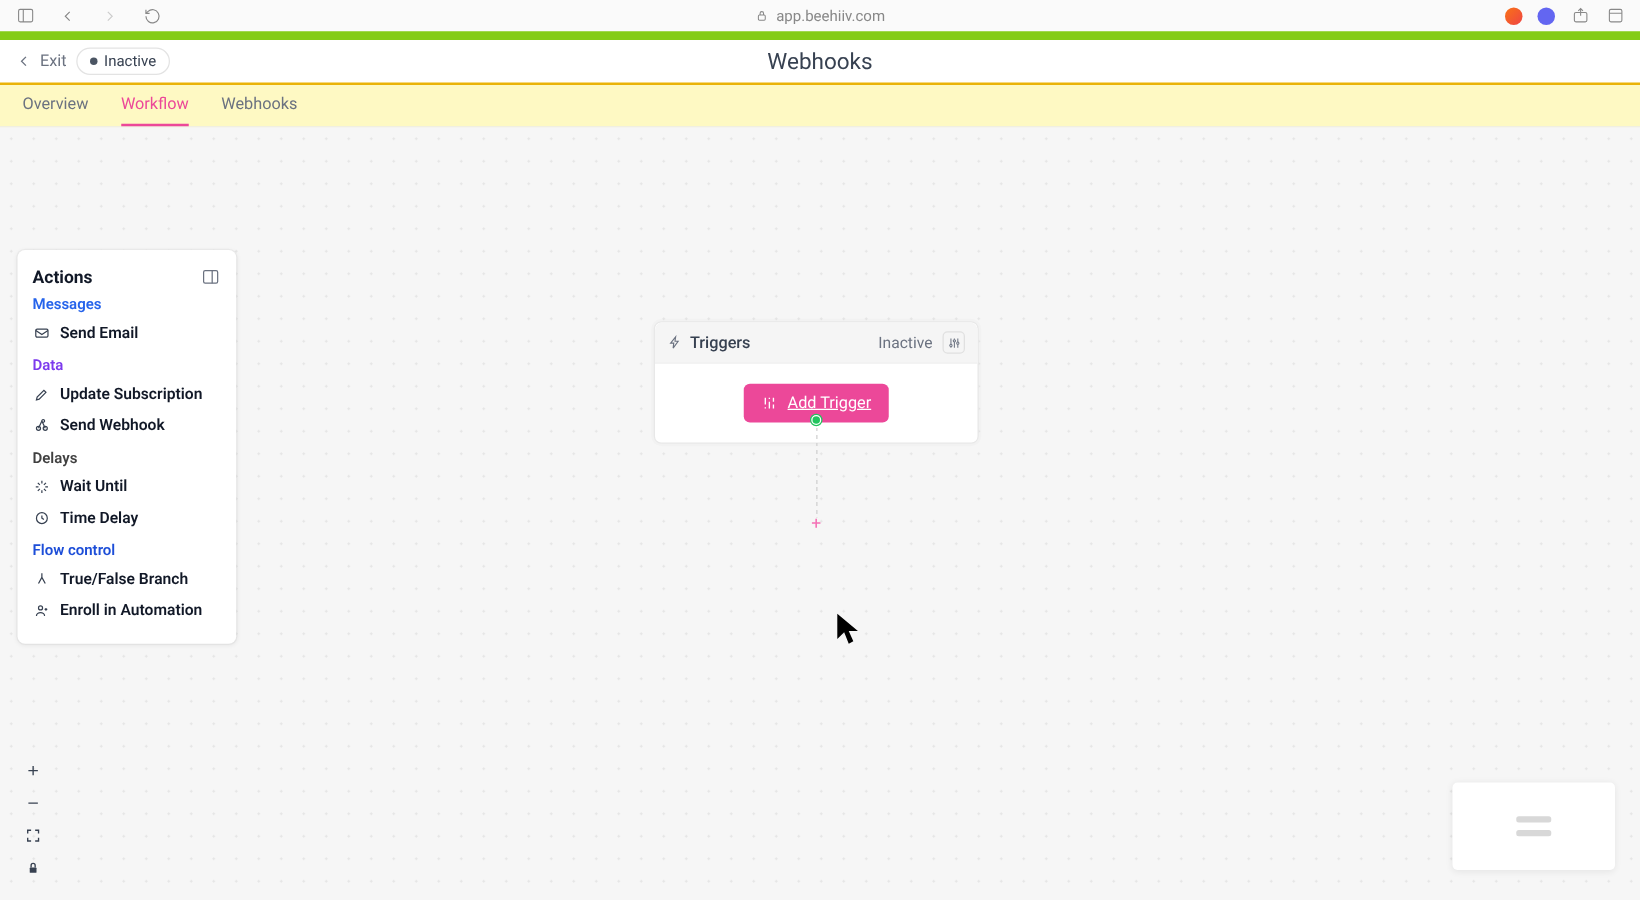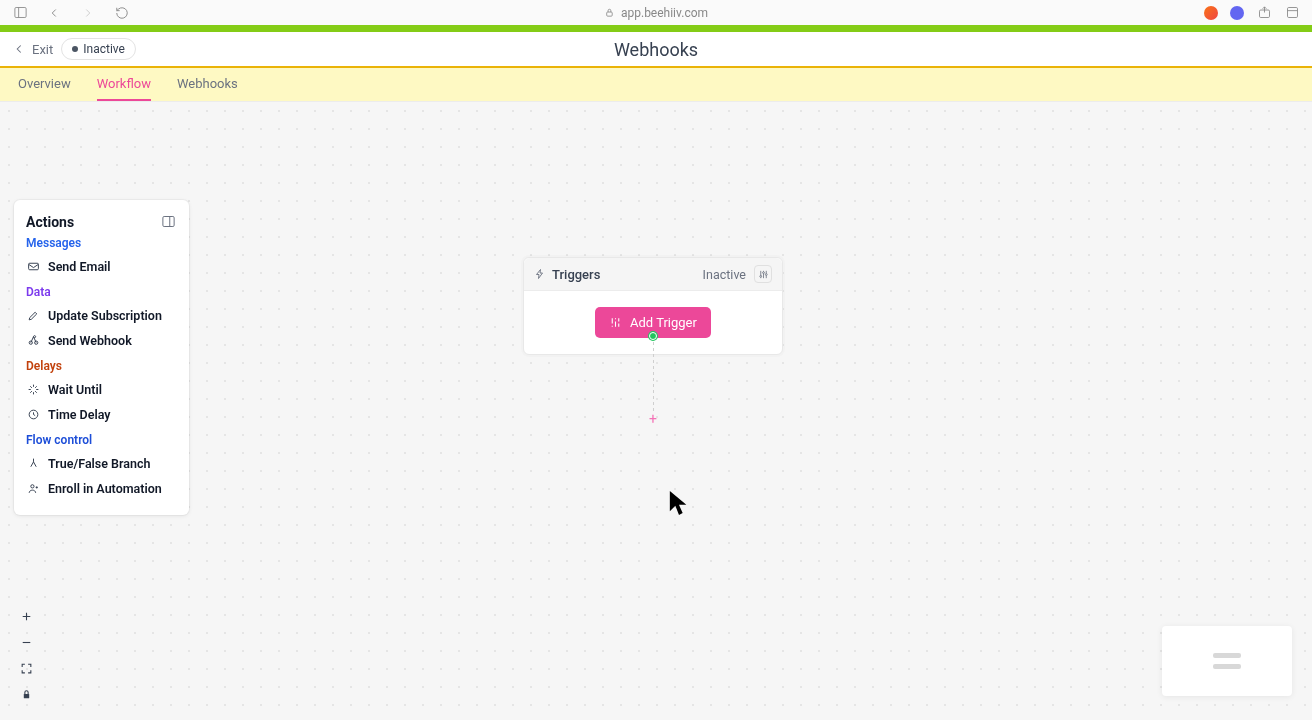--- a/index.html
+++ b/index.html
@@ -77,21 +77,21 @@
     box-shadow: 0 1px 4px rgba(0,0,0,0.08), 0 0 0 1px rgba(0,0,0,0.03);
     padding: 14px 12px;
   }
   .actions-head { display:flex; justify-content:space-between; align-items:center; margin-bottom:4px;}
   .actions-title { font-size: 14px; font-weight:700; color:#111827;}
   .collapse-btn { width:16px; height:16px; color:#6b7280; cursor:pointer;}
   .collapse-btn svg { width:15px; height:15px; }
   .section-label { font-size:12px; font-weight:600; margin: 6px 0 4px; }
   .lbl-messages { color:#2563eb; }
   .lbl-data { color:#7c3aed; }
-  .lbl-delays { color:#c2410c; }
+  .lbl-delays { color:#404040; }
   .lbl-flow { color:#1d4ed8; }
   .action-item {
     display:flex; align-items:center; gap:8px;
     font-size:12.5px; color:#111827; font-weight:600;
     padding: 5px 0; cursor: grab;
   }
   .action-icon { width:14px; height:14px; color:#374151; display:flex; align-items:center; justify-content:center;}
   .action-icon svg { width:13px; height:13px; }
 
   
@@ -112,21 +112,21 @@
   .th-left { display:flex; align-items:center; gap:6px; font-size:13px; color:#374151; font-weight:500;}
   .th-left svg { width:12px; height:12px; color:#6b7280;}
   .th-right { display:flex; align-items:center; gap:8px; }
   .th-status { font-size:12.5px; color:#6b7280; }
   .th-settings { width:18px; height:18px; border:1px solid #e0e0e0; border-radius:4px; display:flex; align-items:center; justify-content:center; cursor:pointer; color:#6b7280;}
   .th-settings svg { width:11px; height:11px;}
   .trigger-body { padding: 16px; display:flex; justify-content:center; }
   .add-trigger-btn {
     display:inline-flex; align-items:center; gap:8px;
     background:#ec4899; color:#fff; font-size:13px;
-    padding: 8px 14px; border-radius:5px; cursor:pointer;
+    padding: 8px 14px; border-radius:5px; cursor:pointer;text-decoration:underline;
   }
   .add-trigger-btn svg { width:13px; height:13px; }
 
   
   .conn-dot {
     position:absolute; width:8px; height:8px; border-radius:50%;
     background:#22c55e; border:1.5px solid #fff; box-shadow:0 0 0 1px #22c55e;
   }
   .conn-line {
     position:absolute; width:1px; background:repeating-linear-gradient(#cfcfcf 0 3px, transparent 3px 6px);

